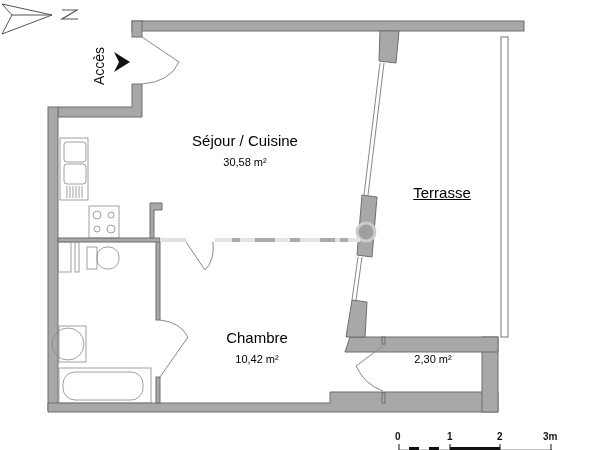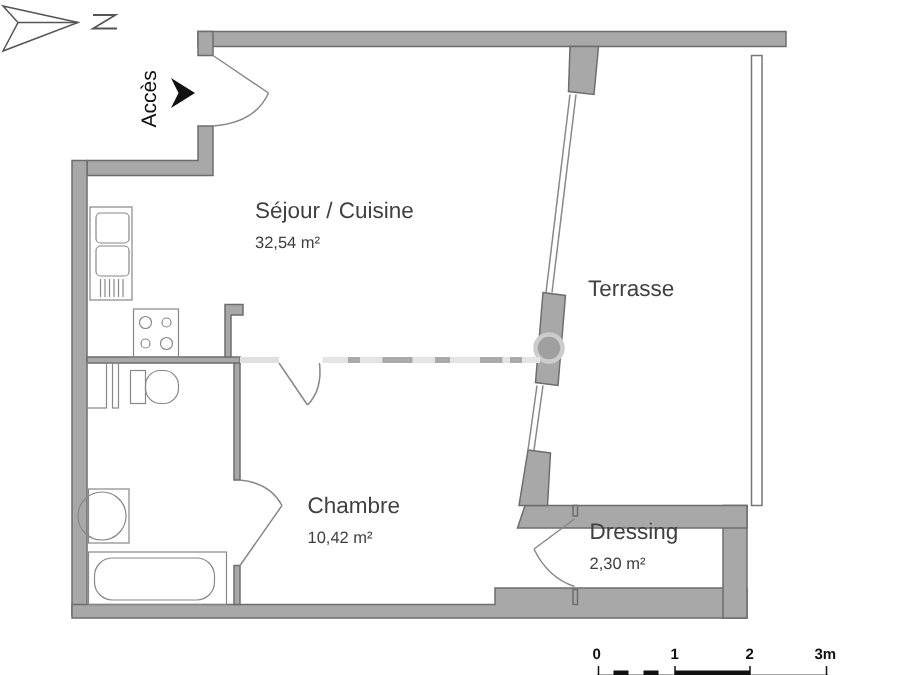--- a/index.html
+++ b/index.html
@@ -1,18 +1,18 @@
 <!DOCTYPE html>
 <html><head>
   <meta charset="utf-8">
   <style>
     html, body { margin:0; padding:0; background:#fff; }
     body { width:600px; height:450px; position:relative; overflow:hidden; font-family:"Liberation Sans", sans-serif; }
     #plan { position:absolute; left:0; top:0; width:600px; height:450px; }
-    .label { position:absolute; color:#404040; white-space:nowrap; }
+    .label { position:absolute; color:#000000; text-align:center; white-space:nowrap; }
     .room-name { font-size:15px; }
     .room-area { font-size:11px; }
     .scale-tick { position:absolute; font-size:10px; font-weight:bold; color:#111; }
     .acces { position:absolute; font-size:14px; transform:rotate(-90deg); transform-origin:left top; color:#111; }
   </style>
 </head>
 <body>
 
 <svg id="plan" viewBox="0 0 600 450" xmlns="http://www.w3.org/2000/svg">
 
@@ -133,32 +133,31 @@
     <rect x="409" y="447" width="10" height="3" fill="#111"></rect>
     <rect x="429" y="447" width="10" height="3" fill="#111"></rect>
     <rect x="450" y="447" width="50" height="3" fill="#111"></rect>
   </g>
 </svg>
 
 <span class="acces" style="left:91px; top:85px;">Accès</span>
 
 <div class="label" style="left:170px; top:132px; width:150px;">
   <div class="room-name">Séjour / Cuisine</div>
-  <div class="room-area" style="margin-top:7px;">32,54 m²</div>
+  <div class="room-area" style="margin-top:7px;">30,58 m²</div>
 </div>
-<div class="label" style="left:392px; top:184px; width:100px;">
+<div class="label" style="left:392px; top:184px; width:100px;text-decoration:underline;">
   <div class="room-name">Terrasse</div>
 </div>
 <div class="label" style="left:55px; top:285px; width:100px;">
 </div>
 <div class="label" style="left:205px; top:313px; width:104px;margin-top:16px;">
   <div class="room-name">Chambre</div>
   <div class="room-area" style="margin-top:7px;">10,42 m²</div>
 </div>
 <div class="label" style="left:393px; top:346px; width:80px;">
-  <div class="room-name">Dressing</div>
   <div class="room-area" style="margin-top:7px;">2,30 m²</div>
 </div>
 
 <span class="scale-tick" style="left:395px; top:431px;">0</span>
 <span class="scale-tick" style="left:447px; top:431px;">1</span>
 <span class="scale-tick" style="left:497px; top:431px;">2</span>
 <span class="scale-tick" style="left:543px; top:431px;">3m</span>
 
 </body></html>

